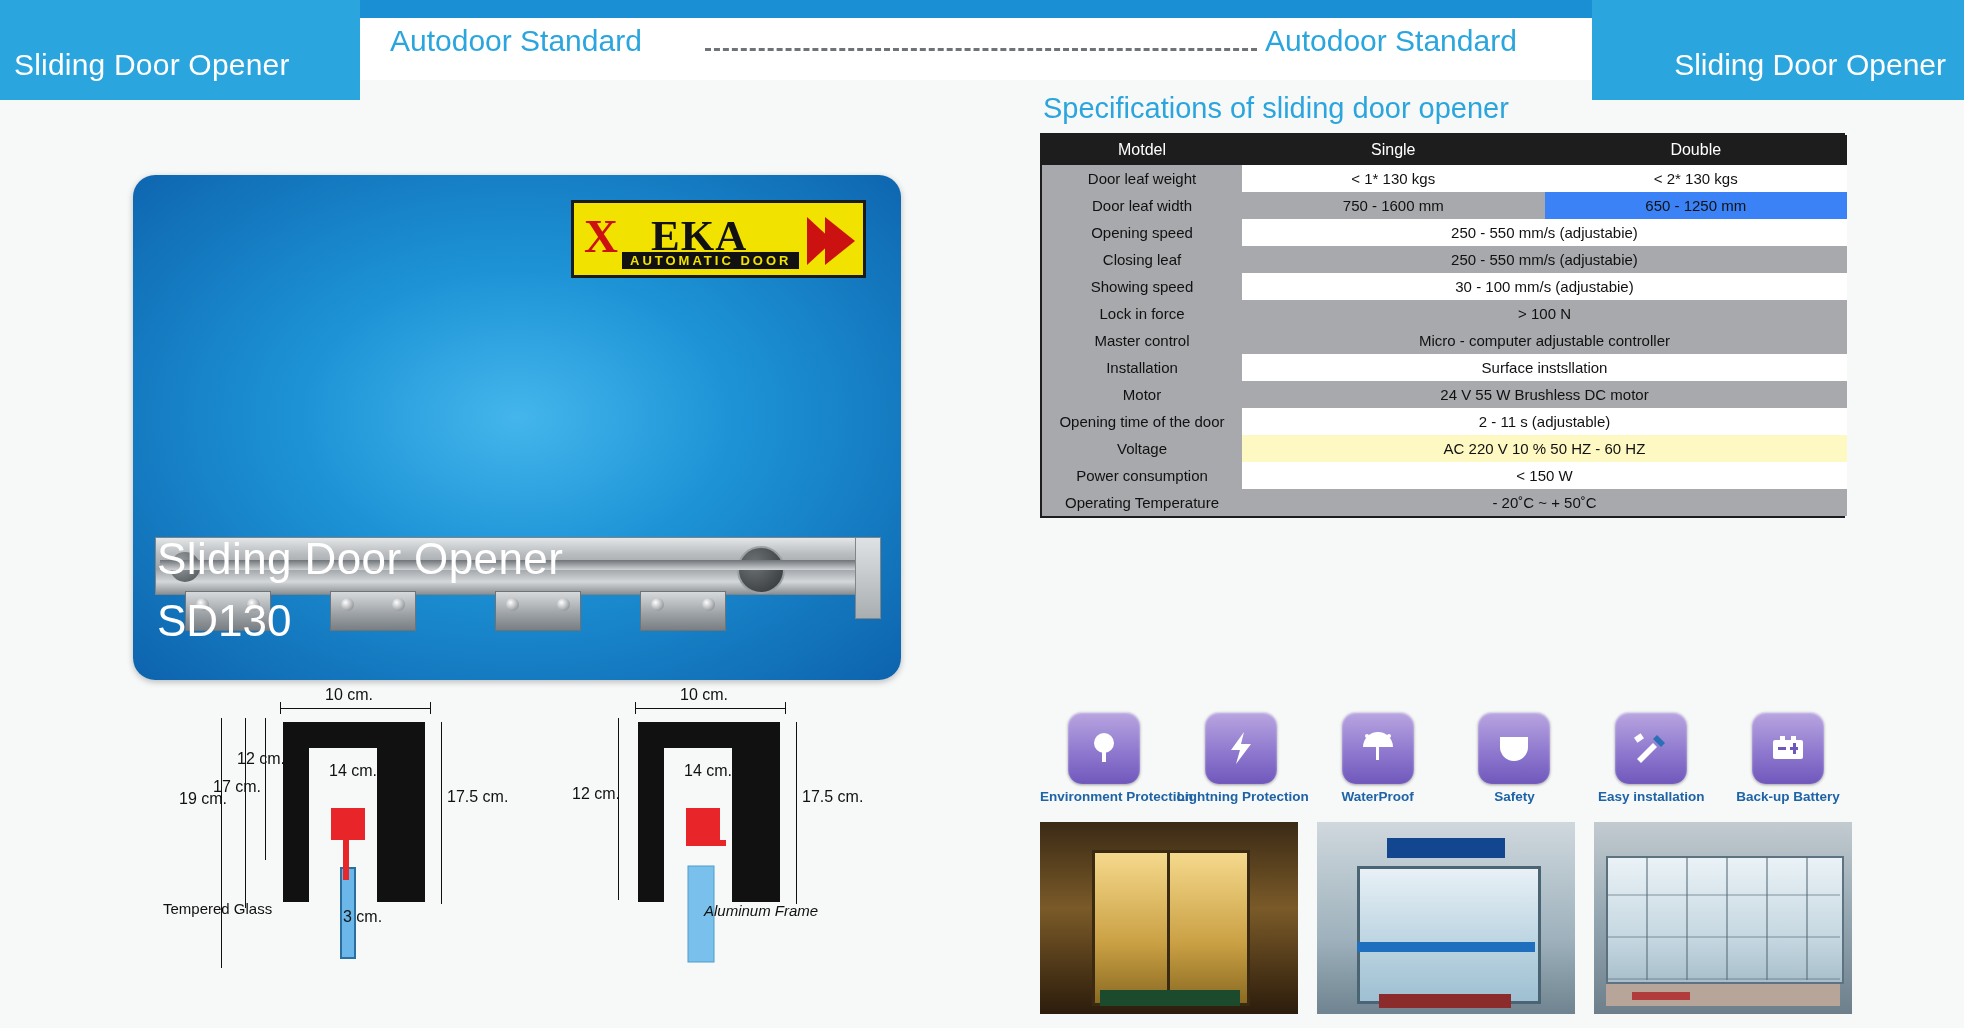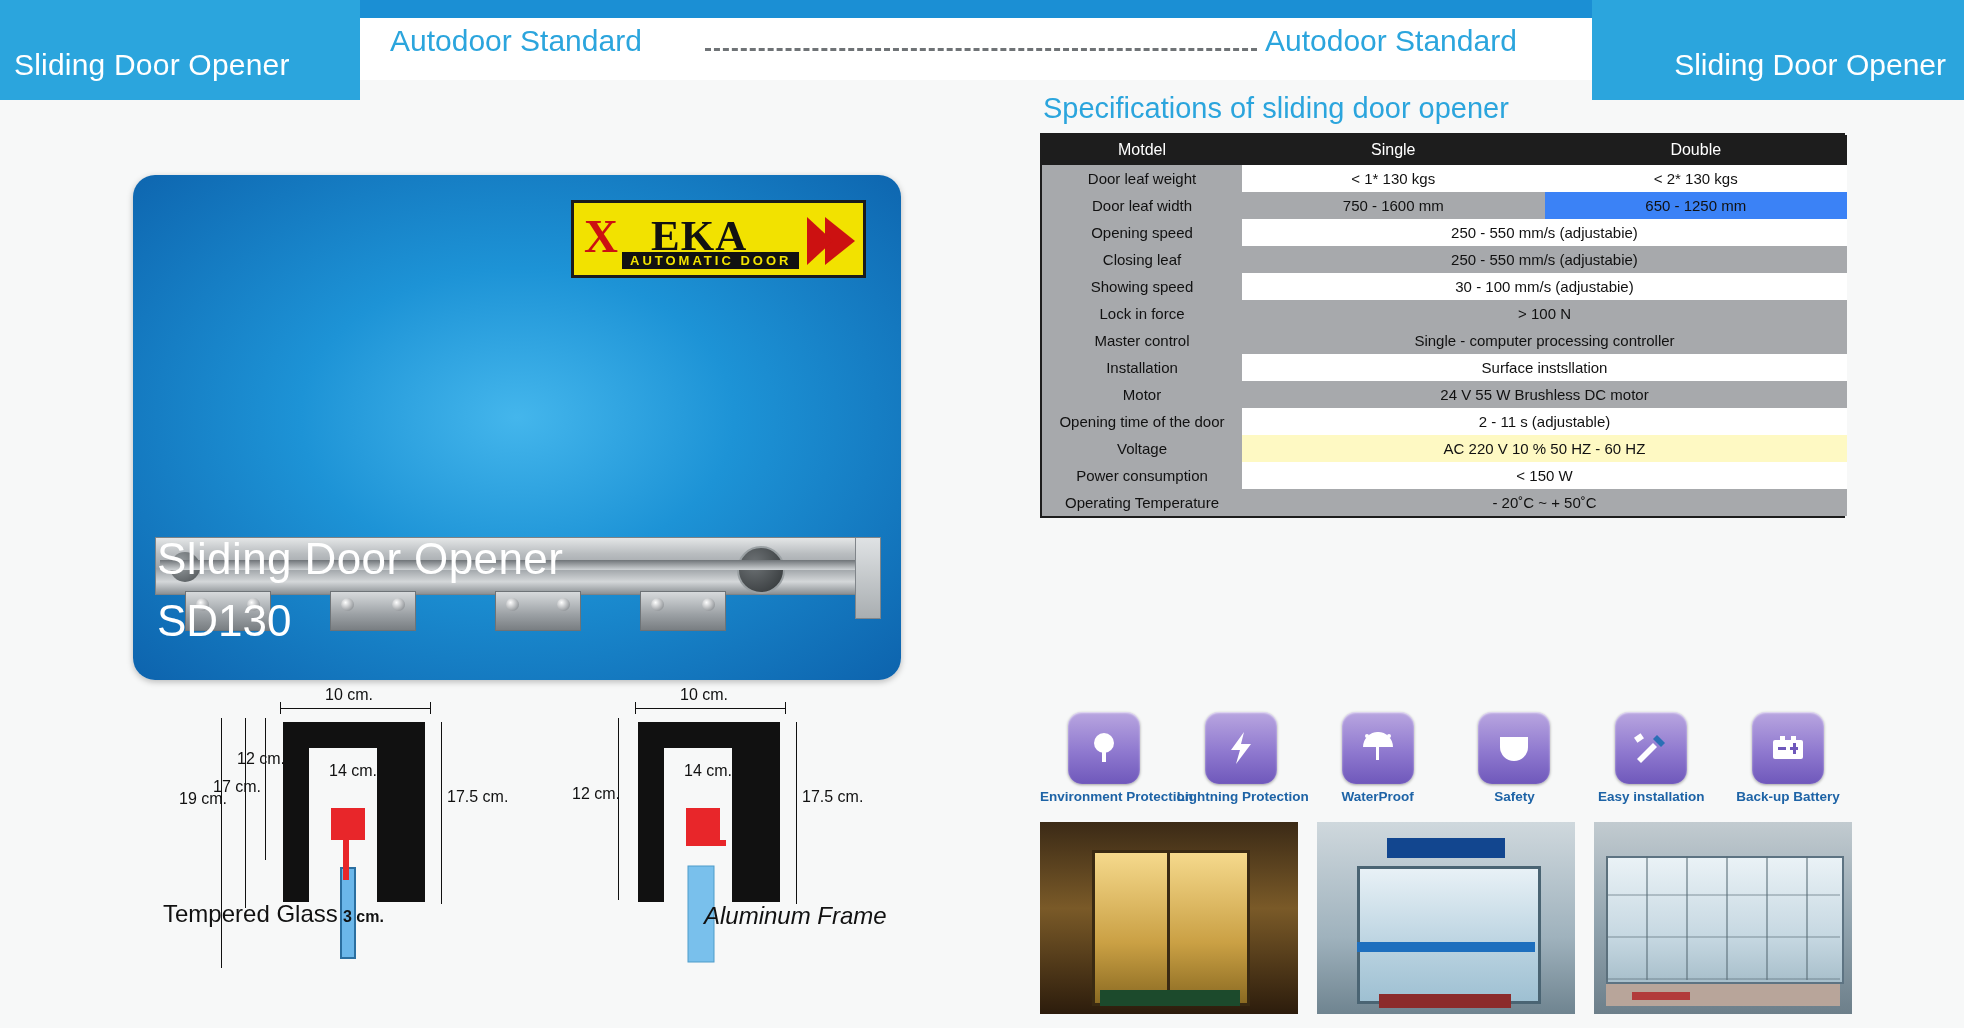--- a/index.html
+++ b/index.html
@@ -237,21 +237,21 @@
     position: absolute;
     font-size: 16px;
     color: #111;
     white-space: nowrap;
   }
   .vline { width: 1px; background: #111; position: absolute; }
   .hline { height: 1px; background: #111; position: absolute; }
 
   .caption {
     position: absolute;
-    font-size: 24px;
+    font-size: 15px;
     color: #111;
     white-space: nowrap;
   }
 
   
   .spec-title {
     position: absolute;
     top: 92px; left: 1043px;
     font-size: 29px;
     color: #2ba5dd;
@@ -422,21 +422,21 @@
 
   <div class="vline" style="top:28px; left:20px; height:190px;"></div>
   <div class="dim-text" style="top:88px; left:-12px;">17 cm.</div>
 
   <div class="vline" style="top:28px; left:-4px; height:250px;"></div>
   <div class="dim-text" style="top:100px; left:-46px;">19 cm.</div>
 
   <div class="vline" style="top:32px; left:216px; height:182px;"></div>
   <div class="dim-text" style="top:98px; left:222px;">17.5 cm.</div>
 
-  <div class="dim-text" style="top:218px; left:118px;font-weight:bold;">3 cm.</div>
+  <div class="dim-text" style="top:218px; left:118px;">3 cm.</div>
   <div class="caption" style="top:210px; left:-62px;">Tempered Glass</div>
 </div>
 
 <div class="diagram dia-right">
   <div class="hline" style="top:18px; left:55px; width:150px;"></div>
   <div class="vline" style="top:12px; left:55px; height:12px;"></div>
   <div class="vline" style="top:12px; left:205px; height:12px;"></div>
   <div class="dim-text" style="top:-4px; left:100px;">10 cm.</div>
 
   <svg width="470" height="330" style="position:absolute;top:0;left:0;">
@@ -491,21 +491,21 @@
         <tr>
           <td class="label">Showing speed</td>
           <td colspan="2">30 - 100 mm/s (adjustabie)</td>
         </tr>
         <tr class="alt">
           <td class="label">Lock in force</td>
           <td colspan="2" style="background: rgb(167, 169, 172);">&gt; 100 N</td>
         </tr>
         <tr class="alt">
           <td class="label">Master control</td>
-          <td colspan="2" style="background: rgb(167, 169, 172);">Single - computer processing controller</td>
+          <td colspan="2" style="background: rgb(167, 169, 172);">Micro - computer adjustable controller</td>
         </tr>
         <tr>
           <td class="label">Installation</td>
           <td colspan="2">Surface instsllation</td>
         </tr>
         <tr class="alt">
           <td class="label">Motor</td>
           <td colspan="2" style="background: rgb(167, 169, 172);">24 V 55 W Brushless DC motor</td>
         </tr>
         <tr>

